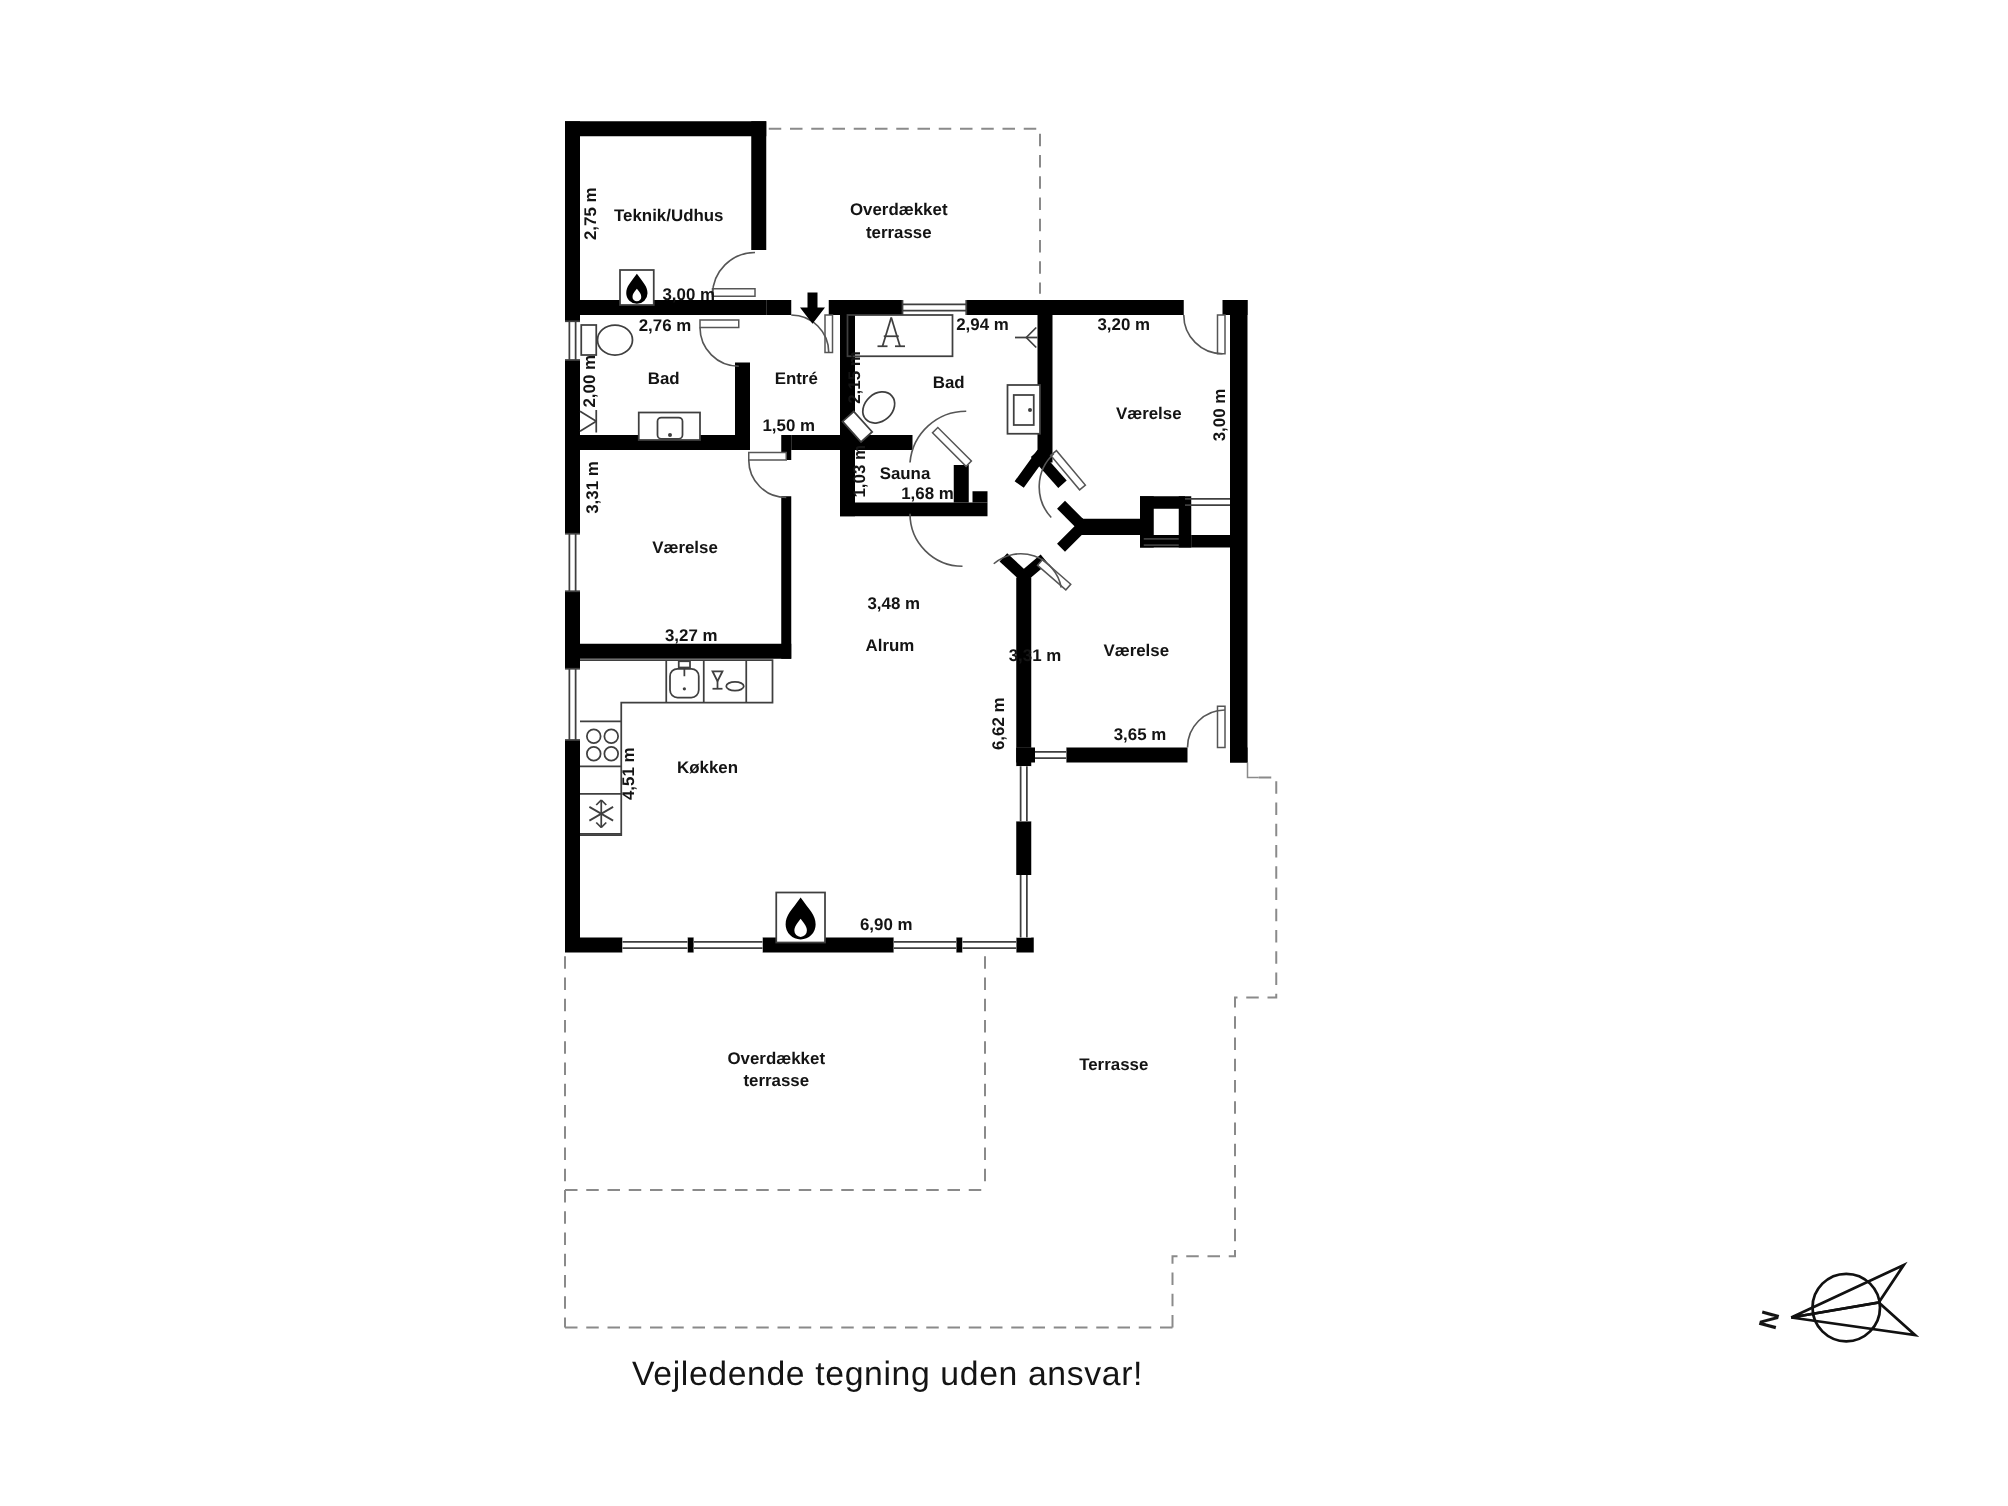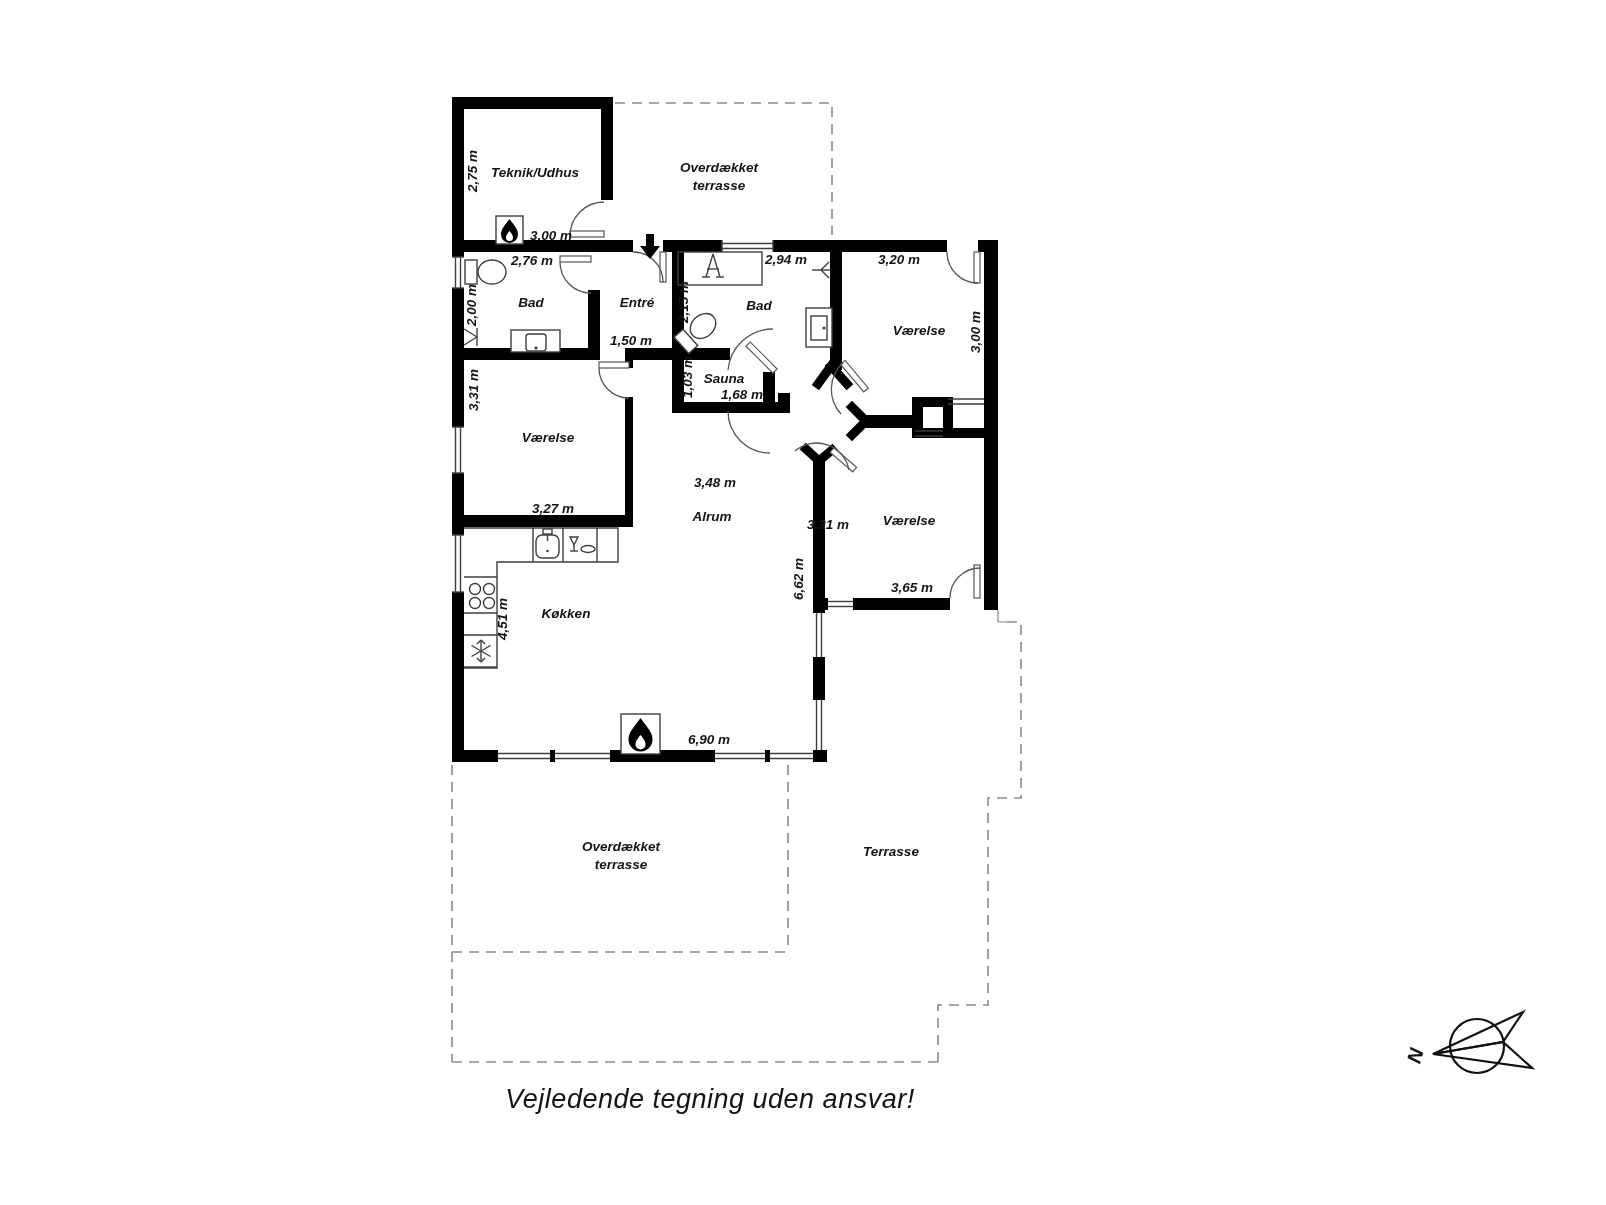--- a/index.html
+++ b/index.html
@@ -1,17 +1,17 @@
 <!DOCTYPE html>
 <html><head>
 <meta charset="utf-8">
 <style>
   html,body{margin:0;padding:0;background:#fff;}
   .stage{position:relative;width:1606px;height:1205px;background:#ffffff;overflow:hidden;
-         font-family:"Liberation Sans", sans-serif;font-style:italic;}
+         font-family:"Liberation Sans", sans-serif;}
   svg{position:absolute;left:0;top:0;}
   svg text{fill:#141414;font-family:"Liberation Sans", sans-serif;font-size:13.5px;font-weight:bold;
            text-anchor:middle;}
   svg text.title{font-size:27px;font-weight:normal;letter-spacing:0.5px;}
   svg text.north{font-size:20px;}
   .wall{fill:#000;stroke:none;}
   .wline{stroke:#000;stroke-width:9;stroke-linecap:square;fill:none;}
   .thin{stroke:#3f3f3f;stroke-width:1.4;fill:none;}
   .fix{stroke:#3f3f3f;stroke-width:1.4;fill:#fff;}
   .arc{stroke:#565656;stroke-width:1.3;fill:none;}

